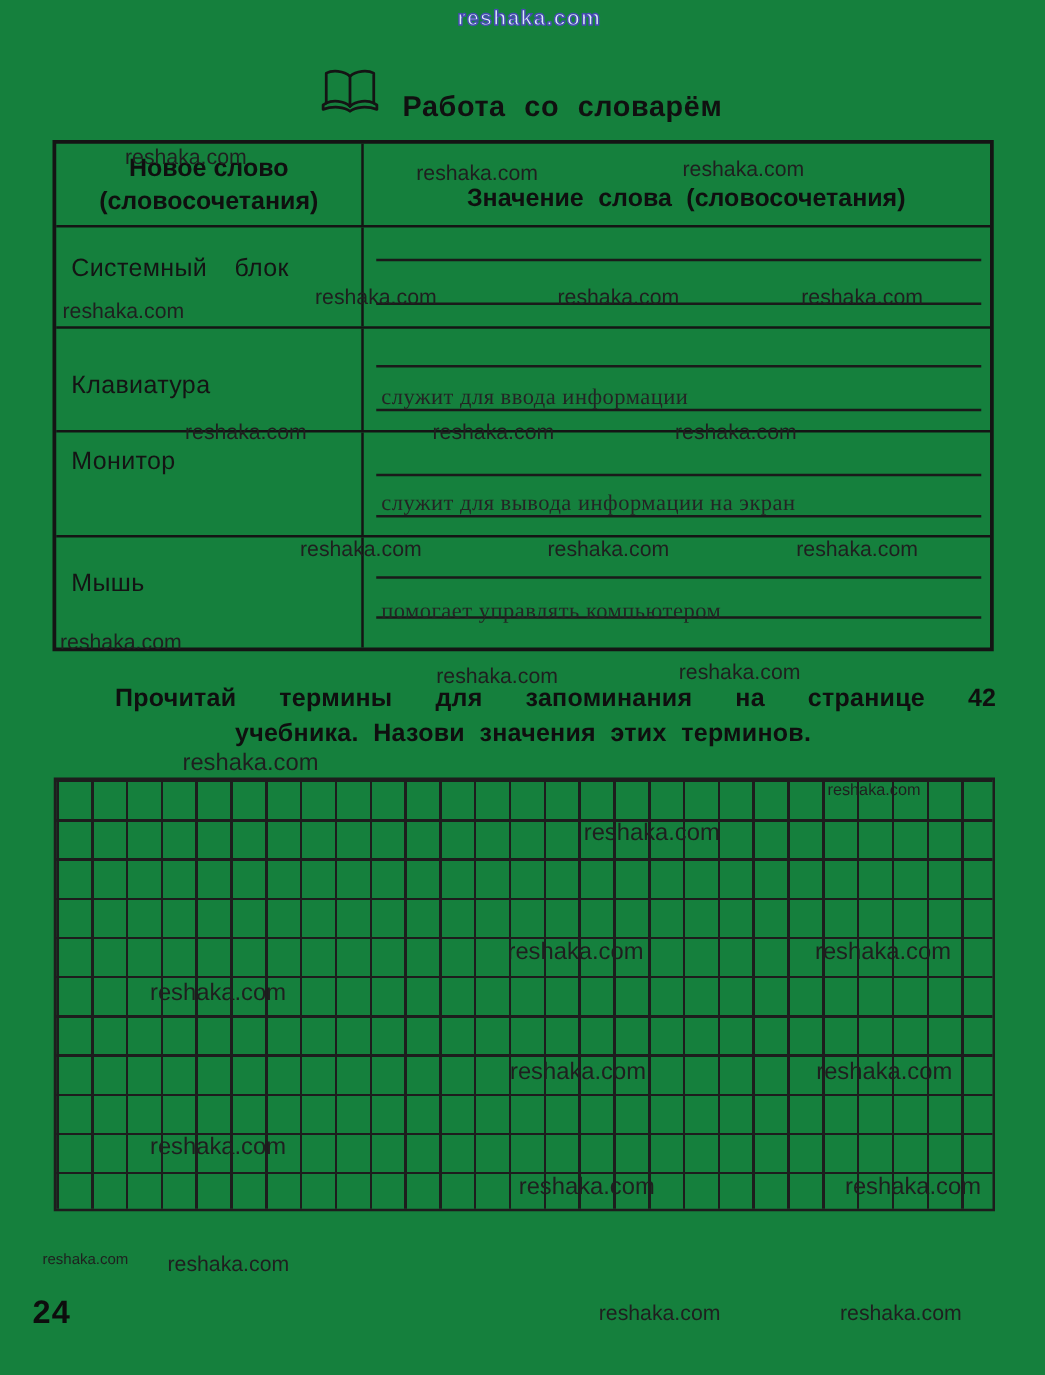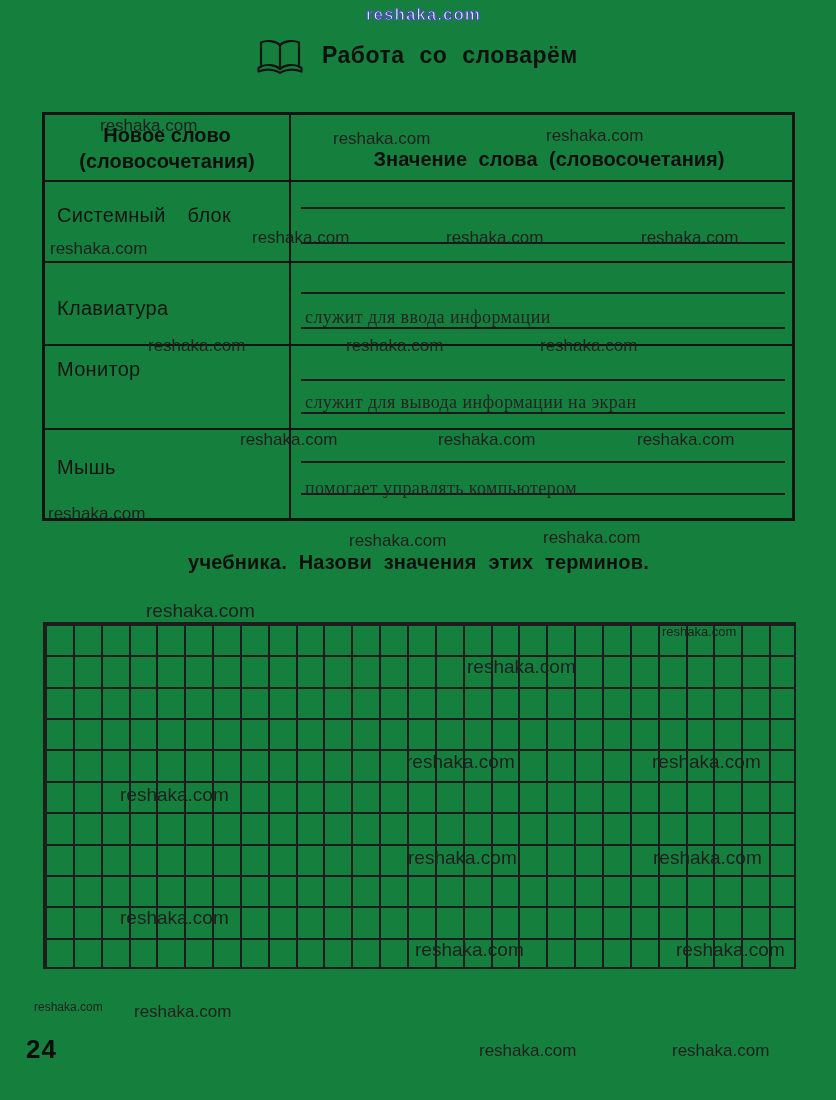--- a/index.html
+++ b/index.html
@@ -17,21 +17,21 @@
   .wm-lg { font-size:19px; }
   .wm-sm { font-size:13px; }
   .wm-xs { font-size:12px; }
   .wm-outline {
     font-size:17px; font-weight:bold; letter-spacing:1px;
     color:#d9eef2; -webkit-text-stroke:1.1px #4646b2;
     text-shadow:0 0 1px #58c7c7;
   }
 
   
-  .title-row { position:absolute; left:254px; top:36px; display:flex; align-items:flex-start; z-index:2; }
+  .title-row { position:absolute; left:254px; top:52px; display:flex; align-items:flex-end; z-index:2; }
   .book-icon { width:52px; height:42px; }
   .page-title {
     margin-left:16px; font-size:23px; font-weight:bold;
     letter-spacing:0.5px; word-spacing:8px; color:#101010; padding-top:6px;
   }
 
   
   .vocab-table {
     position:absolute; left:42px; top:112px; width:753px; height:409px;
     border:3px solid #141414; display:flex; flex-direction:column; z-index:1;
@@ -158,20 +158,21 @@
       </div>
       <div class="cell-r">
         <span class="answer" style="top:8px;">помогает управлять компьютером</span>
         <span class="rule" style="top:31px;"></span>
         <span class="rule" style="top:63px;"></span>
       </div>
     </div>
   </div>
 
   <div class="task">
+    <div class="task-line1">Прочитай термины для запоминания на странице 42</div>
     <div class="task-line2">учебника. Назови значения этих терминов.</div>
   </div>
 
   <div class="write-grid"></div>
 
   <span class="wm" style="left:100px; top:116px;">reshaka.com</span>
   <span class="wm" style="left:333px; top:129px;">reshaka.com</span>
   <span class="wm" style="left:546px; top:126px;">reshaka.com</span>
   <span class="wm" style="left:50px;  top:239px;">reshaka.com</span>
   <span class="wm" style="left:252px; top:228px;">reshaka.com</span>

